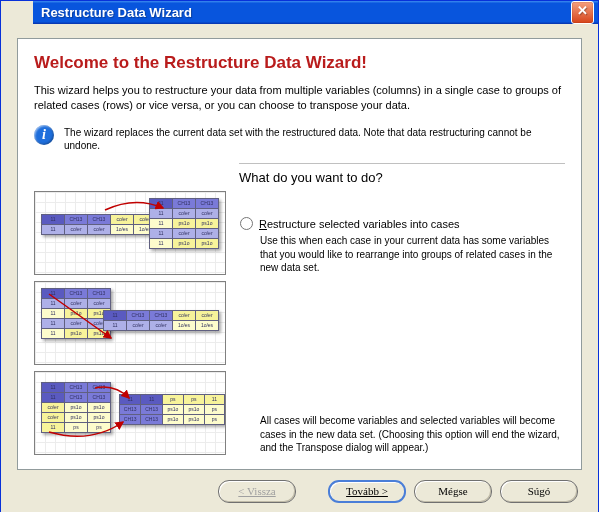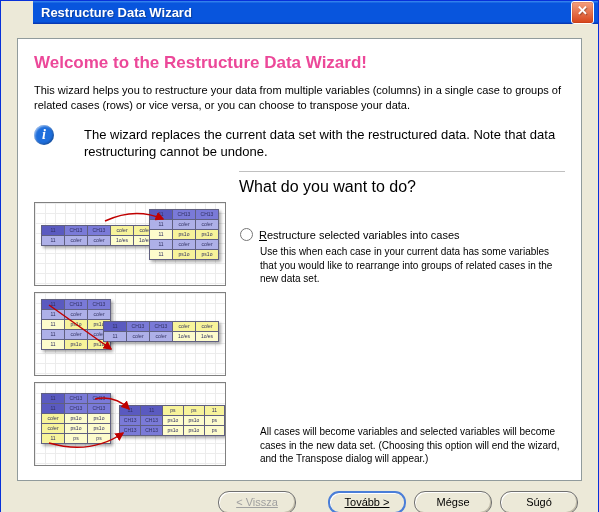--- a/index.html
+++ b/index.html
@@ -60,21 +60,21 @@
     border: 1px solid #919b9c;
     padding: 14px 16px;
     display: flex;
     flex-direction: column;
     color: #000;
   }
   h1 {
     font-size: 17px;
     font-weight: bold;
     margin: 0 0 10px 0;
-    color: #ec4899;
+    color: #b91c1c;
   }
   .intro {
     font-size: 11px;
     color: #000;
     line-height: 1.35;
     margin-bottom: 12px;
   }
   .notice {
     display: flex;
     align-items: flex-start;
@@ -90,33 +90,32 @@
     font-family: Georgia, serif;
     font-style: italic;
     font-weight: bold;
     font-size: 14px;
     line-height: 20px;
     text-align: center;
     flex-shrink: 0;
     box-shadow: inset -1px -1px 2px rgba(0,0,0,0.3), inset 1px 1px 2px rgba(255,255,255,0.6);
   }
   .notice-text {
-    font-size: 13px;
+    font-size: 10px;
     line-height: 1.35;
     padding-top: 1px;
-    margin-left: 20px;
   }
   .hr {
     border: none;
     border-top: 1px solid #c0c0c0;
     margin: 2px 0 6px 0;
     margin-left: 205px;
   }
   .question {
-    font-size: 16px;
+    font-size: 13px;
     margin-left: 205px;
     margin-bottom: 6px;
   }
   .options {
     display: flex;
     flex-direction: column;
     gap: 6px;
   }
   .option-row {
     display: flex;
@@ -166,21 +165,21 @@
   .btnbar {
     display: flex;
     justify-content: flex-end;
     gap: 8px;
     padding: 10px 4px 2px 4px;
   }
   .btn {
     min-width: 78px;
     height: 23px;
     font-size: 11px;
-    font-family: Liberation Sans, sans-serif;
+    font-family: Liberation Serif, serif;
     background: #ece9d8;
     border: 1px solid #707070;
     border-radius: 11px;
     box-shadow: inset 1px 1px 0 #fff, inset -1px -1px 0 #c0bba8;
     cursor: default;
     padding: 0 8px;
   }
   .btn.default {
     border: 2px solid #4a7ed8;
     box-shadow: inset 1px 1px 0 #fff;

